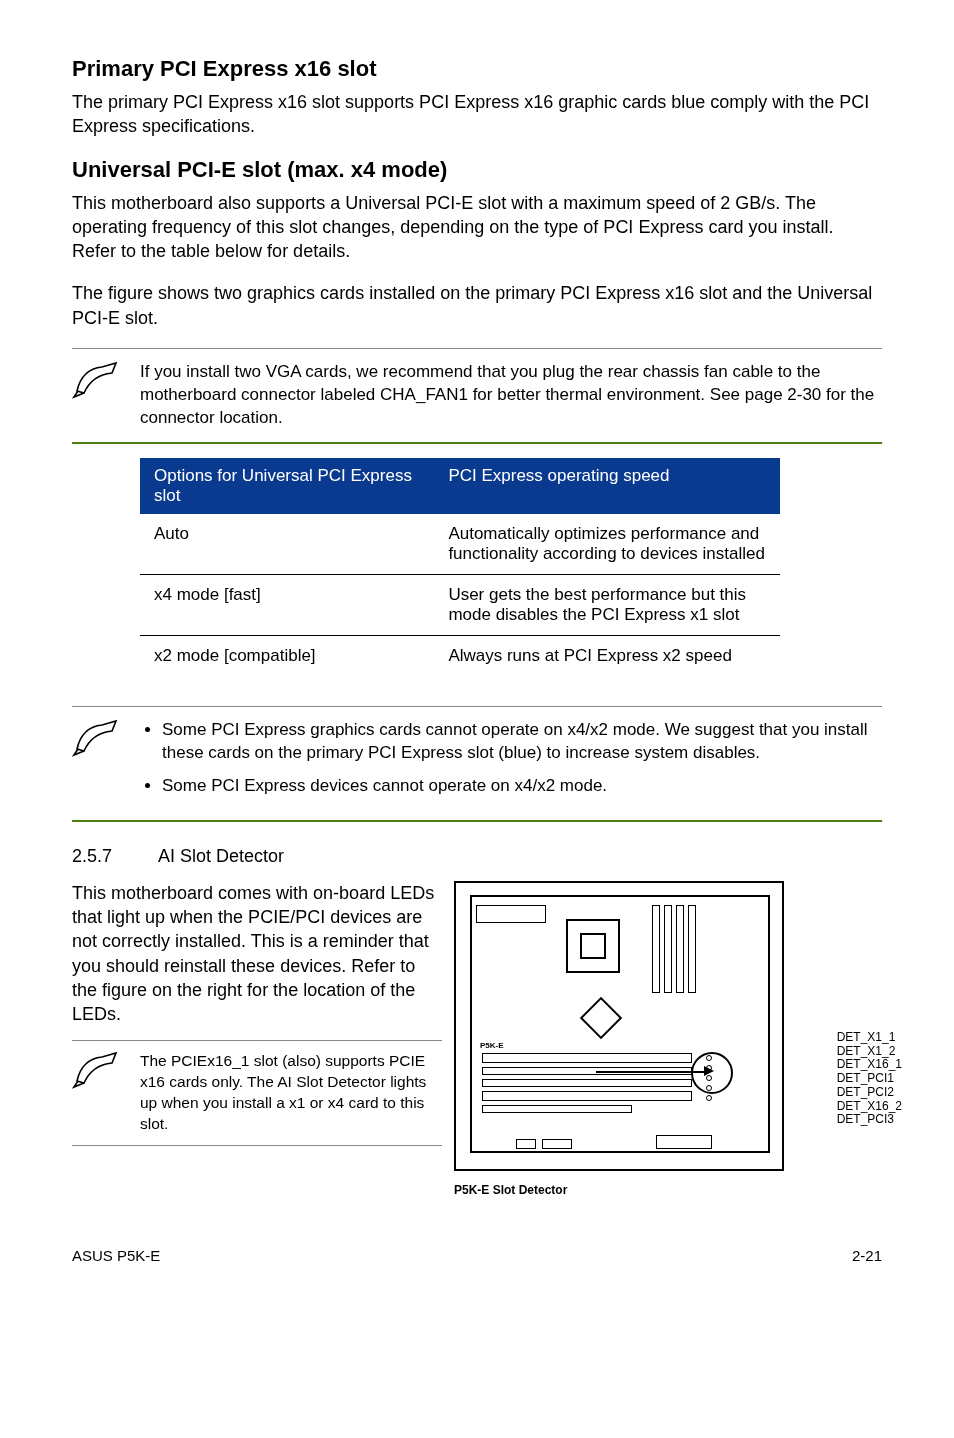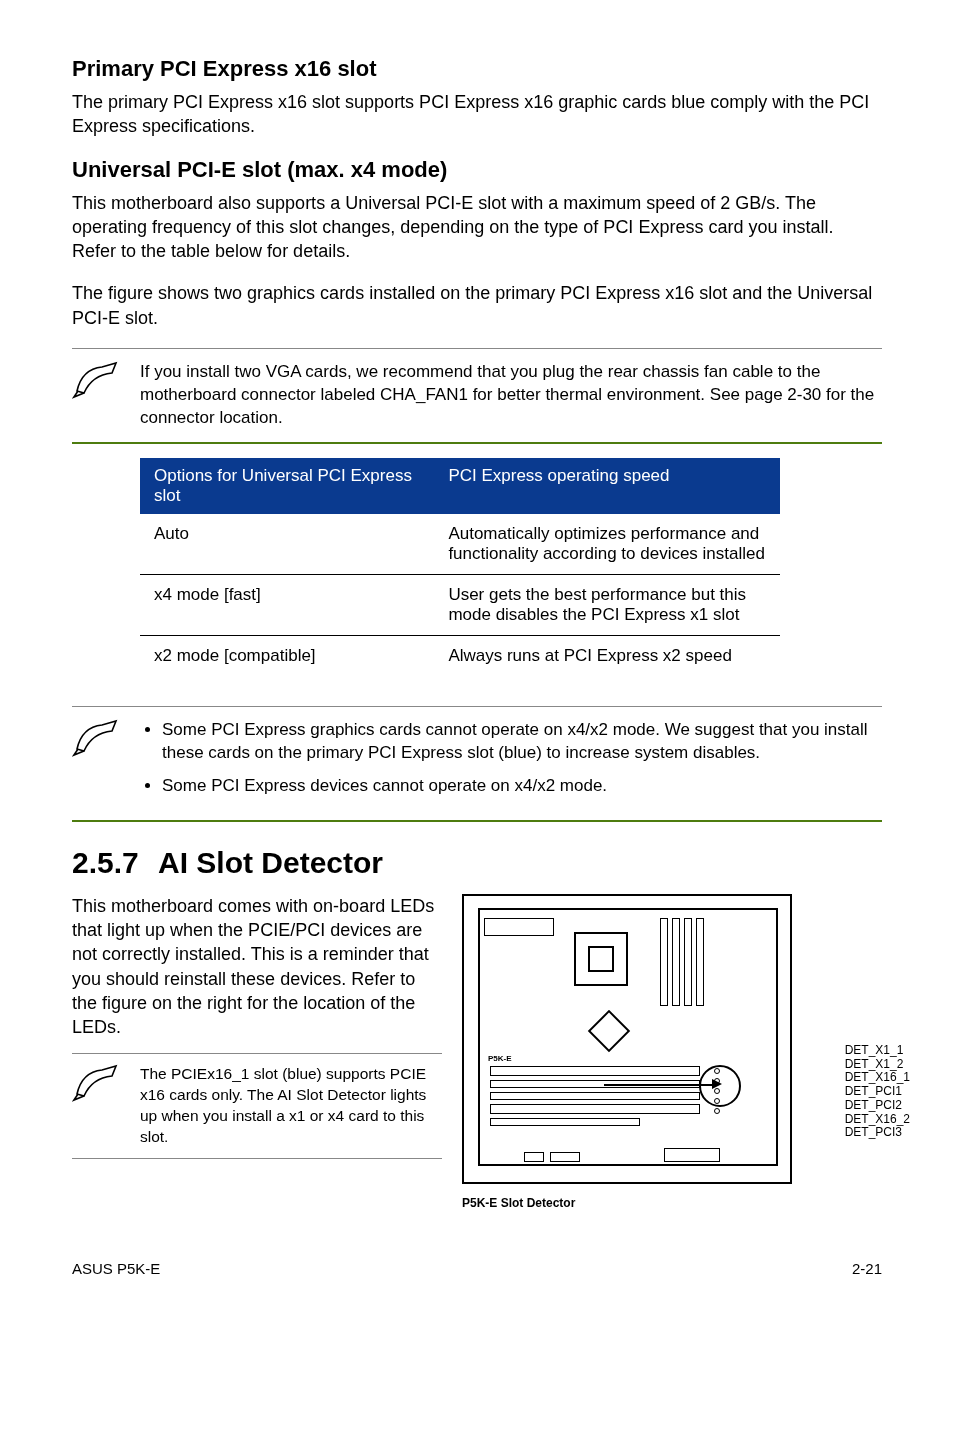--- a/index.html
+++ b/index.html
@@ -10,23 +10,23 @@
   .noteblock { display: flex; align-items: flex-start; gap: 18px; margin: 18px 0 10px 0; border-top: 1px solid #888; border-bottom: 2px solid #4d7c0f; padding: 12px 0; }
   .noteblock .icon { flex: 0 0 50px; }
   .noteblock .text { font-size: 17px; line-height: 1.35; }
   .noteblock ul { list-style: disc; padding-left: 22px; }
   .noteblock ul li { margin-bottom: 10px; }
   .pencil-svg { width: 50px; height: 38px; }
   table.opts { width: 640px; margin: 14px 0 14px 68px; border-collapse: collapse; font-size: 17px; }
   table.opts th { background: #0a3a8f; color: #fff; text-align: left; font-weight: normal; padding: 8px 14px; vertical-align: top; }
   table.opts td { padding: 10px 14px; border-bottom: 1px solid #000; vertical-align: top; }
   table.opts tr:last-child td { border-bottom: none; }
-  h3.section { font-size: 30px; font-weight: bold; margin: 24px 0 14px 0; }
+  h3.section { font-size: 18px; font-weight: normal; margin: 24px 0 14px 0; }
   h3.section .num { display: inline-block; width: 86px; }
-  .twocol { display: flex; gap: 20px; align-items: flex-start; }
+  .twocol { display: flex; gap: 12px; align-items: flex-start; }
   .twocol .left { flex: 0 0 370px; }
   .twocol .right { flex: 1; }
   .noteblock.small { border-top: 1px solid #888; border-bottom: 1px solid #888; padding: 10px 0; margin-top: 14px; }
   .noteblock.small .text { font-size: 15.5px; }
   .board-box { border: 2px solid #000; width: 330px; height: 290px; position: relative; background: #fff; }
   .board-caption { font-size: 12px; font-weight: bold; margin-top: 12px; }
   .board-labels { position: absolute; right: -118px; top: 150px; font-size: 12px; line-height: 1.15; font-family: Arial, sans-serif; }
   .footer { display: flex; justify-content: space-between; font-size: 15px; margin-top: 50px; color: #000; }
   
   .mb-outline { position:absolute; border:2px solid #000; }
@@ -103,21 +103,21 @@
     <div class="left">
       <p class="body" style="margin-bottom:6px">This motherboard comes with on-board LEDs that light up when the PCIE/PCI devices are not correctly installed. This is a reminder that you should reinstall these devices. Refer to the figure on the right for the location of the LEDs.</p>
 
       <div class="noteblock small">
         <div class="icon">
           <svg class="pencil-svg" viewBox="0 0 50 38">
             <path d="M5 30 Q10 8 30 6 L44 2 L40 12 Q20 14 12 32 Z" fill="none" stroke="#000" stroke-width="1.6"></path>
             <path d="M6 30 L2 36 L12 32" fill="none" stroke="#000" stroke-width="1.6"></path>
           </svg>
         </div>
-        <div class="text">The PCIEx16_1 slot (blue) supports PCIE x16 cards only. The AI Slot Detector lights up when you install a x1 or x4 card to this slot.</div>
+        <div class="text">The PCIEx16_1 slot (also) supports PCIE x16 cards only. The AI Slot Detector lights up when you install a x1 or x4 card to this slot.</div>
       </div>
     </div>
 
     <div class="right">
       <div style="position:relative; width:330px;">
         <div class="board-box">
 
           <div class="mb-outline" style="left:14px; top:12px; width:300px; height:258px;"></div>
 
           <div class="mb-outline" style="left:110px; top:36px; width:54px; height:54px;"></div>

